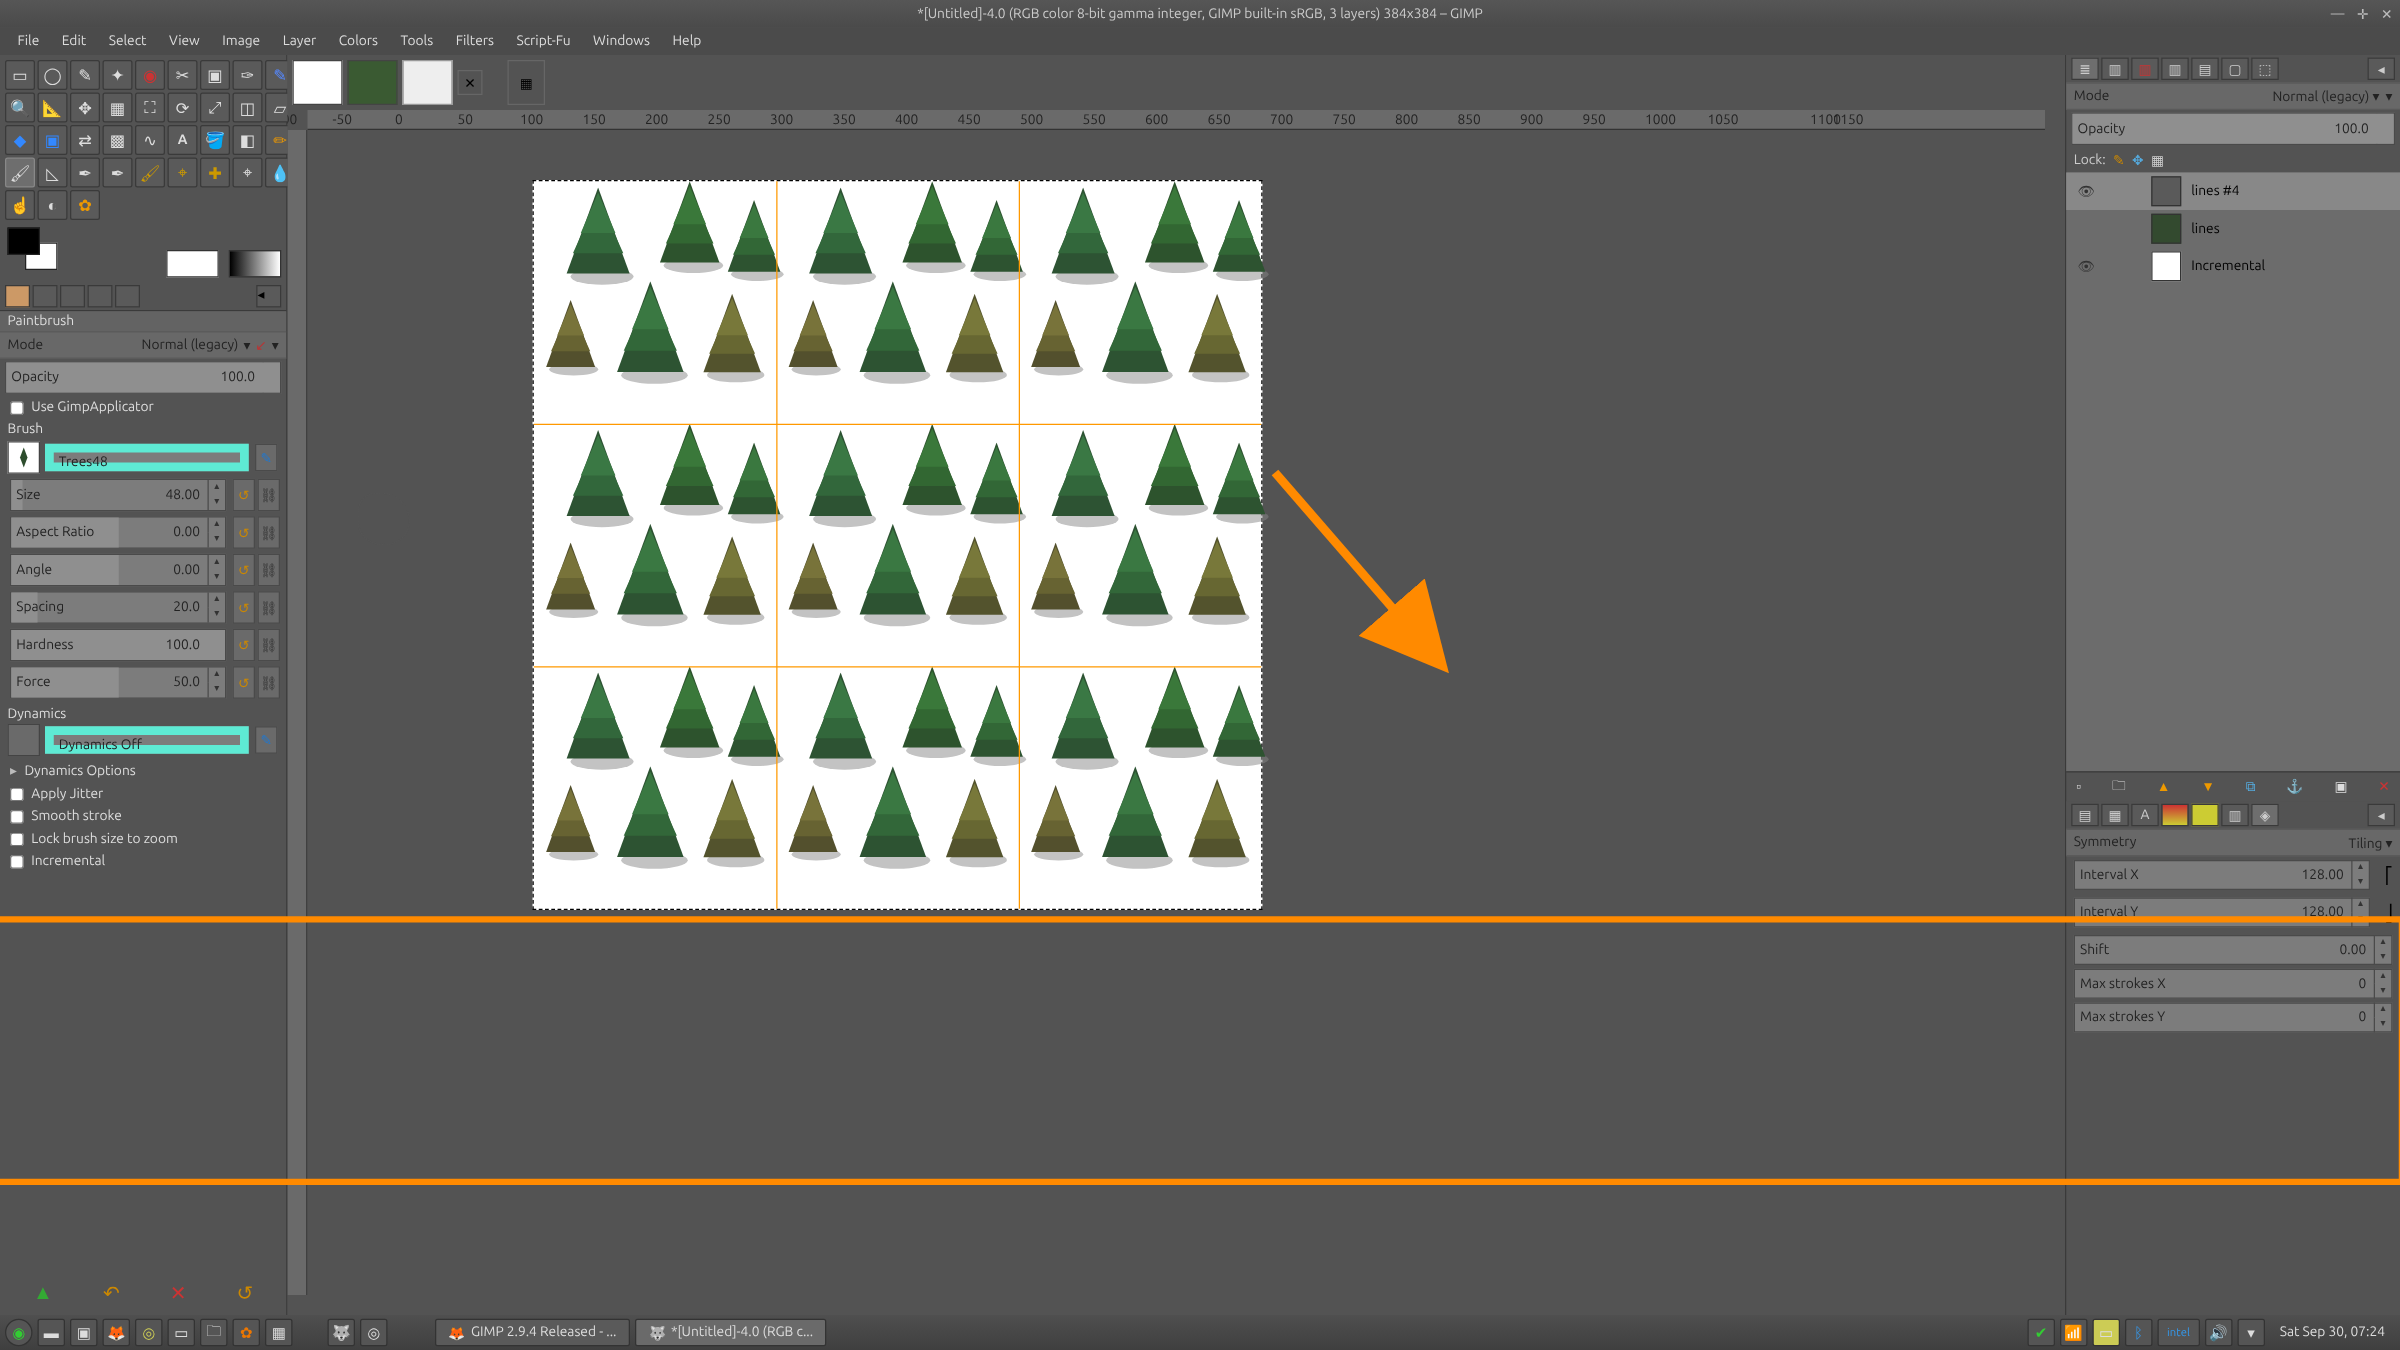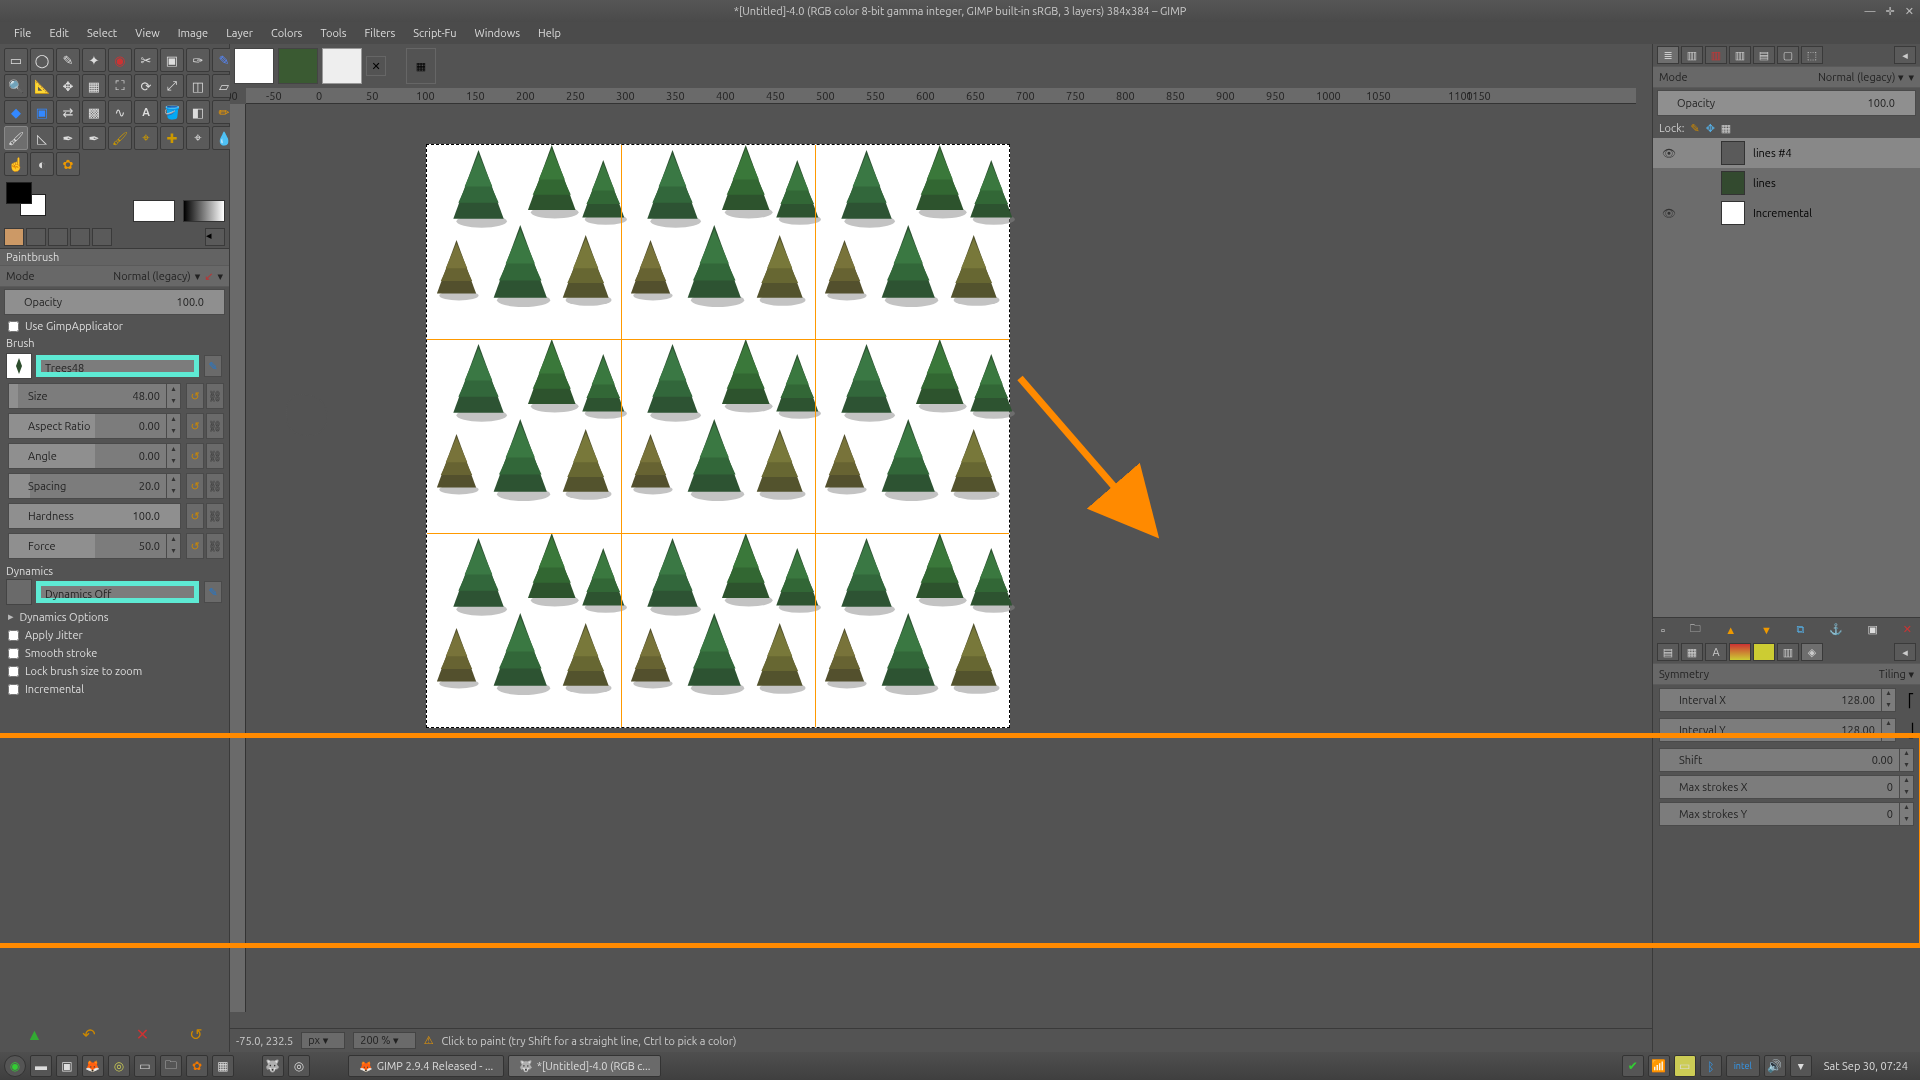--- a/index.html
+++ b/index.html
@@ -17,21 +17,21 @@
 .toolbtn.active{background:#6e6e6e;border-color:#888;}
 .fgbg{position:relative;width:50px;height:40px;margin:4px 6px;}
 .fgbg .fg,.fgbg .bg{position:absolute;width:26px;height:22px;border:1px solid #222;}
 .fgbg .bg{left:14px;top:12px;background:#fff;}
 .fgbg .fg{left:0;top:0;background:#000;}
 .sectionlabel{background:#636363;color:#ddd;padding:2px 6px;height:16px;}
 .optrow{display:flex;align-items:center;justify-content:space-between;padding:3px 6px;background:#686868;border-top:1px solid #5a5a5a;border-bottom:1px solid #5a5a5a;height:22px;color:#222;}
 .optrow .lbl{color:#222;}
 .slidebox{display:flex;align-items:center;background:#7c7c7c;height:26px;border:1px solid #4a4a4a;margin:2px 4px;position:relative;}
 .slidebox .fill{position:absolute;left:0;top:0;bottom:0;background:#8f8f8f;}
-.slidebox .slabel{position:relative;flex:1;padding-left:19px;color:#222;}
+.slidebox .slabel{position:relative;flex:1;padding-left:4px;color:#222;}
 .slidebox .sval{position:relative;padding-right:6px;color:#222;}
 .slidebox .arrows{width:14px;display:flex;flex-direction:column;}
 .slidebox .arrows div{height:12px;border-left:1px solid #4a4a4a;text-align:center;line-height:10px;color:#333;font-size:8px;}
 .tinybtn{width:18px;height:26px;border:1px solid #4a4a4a;background:#6a6a6a;display:flex;align-items:center;justify-content:center;color:#333;margin:2px 1px;font-size:11px;}
 .sliderrow{display:flex;align-items:center;padding:0 4px;}
 .chkrow{display:flex;align-items:center;gap:6px;padding:3px 8px;color:#ddd;}
 .chkrow input{width:11px;height:11px;}
 .footer-left{height:36px;display:flex;align-items:center;justify-content:center;gap:40px;}
 .footer-left span{font-size:16px;}
 .thumbbar{height:44px;background:#535353;display:flex;align-items:center;gap:4px;padding:4px;}
@@ -61,21 +61,21 @@
 .layerrow .lthumb{width:24px;height:24px;border:1px solid #333;}
 .layerbtns{height:24px;display:flex;align-items:center;gap:11px;padding:0 8px;justify-content:space-between;color:#ddd;border-top:1px solid #3a3a3a;}
 .highlight-box{position:absolute;border:5px solid #ff8a00;pointer-events:none;}
 .arrow-svg{position:absolute;pointer-events:none;}
 .patternbar{display:flex;gap:2px;padding:2px 4px;border-bottom:1px solid #3a3a3a;}
 .patternbar .pb{width:20px;height:18px;border:1px solid #3a3a3a;background:#5a5a5a;}
 .gr-thumb{width:42px;height:22px;border:1px solid #333;margin:4px;}
 .lockrow{display:flex;align-items:center;gap:6px;padding:2px 6px;color:#ccc;height:20px;}
 .brushrow{display:flex;align-items:center;gap:4px;padding:2px 6px;}
 .brushprev{width:26px;height:26px;border:1px solid #444;background:#fff;display:flex;align-items:center;justify-content:center;}
-.brushname{flex:1;background:#7c7c7c;border:5px solid #5eead4;height:22px;padding:2px 4px;color:#222;}
+.brushname{flex:1;background:#7c7c7c;border:7px solid #5eead4;height:22px;padding:2px 4px;color:#222;}
 .dynrow{display:flex;align-items:center;gap:4px;padding:2px 6px;}
 .dynprev{width:26px;height:26px;border:1px solid #444;background:#6a6a6a;}
 .brushcursor{position:absolute;border:1px dotted #555;background:transparent;}
 .sym-lower .slidebox{height:24px;margin:3px 6px;}
 </style>
 </head>
 <body>
 
 <div class="titlebar">
   <span>*[Untitled]-4.0 (RGB color 8-bit gamma integer, GIMP built-in sRGB, 3 layers) 384x384 – GIMP</span>
@@ -688,27 +688,20 @@
 
       <svg class="arrow-svg" style="left:780px;top:280px;width:160px;height:180px">
         <defs>
             <marker id="ah" markerWidth="10" markerHeight="10" refX="8" refY="5" orient="auto">
               <path d="M0,0 L10,5 L0,10 z" fill="#ff8a00"></path>
             </marker>
           </defs>
         <line x1="10" y1="10" x2="140" y2="160" stroke="#ff8a00" stroke-width="7" marker-end="url(#ah)"></line>
       </svg>
     </div>
-    <div class="statusbar">
-      <span>-75.0, 232.5</span>
-      <span class="unitsel"><span>px</span> ▾</span>
-      <span class="zoomsel"><span>200 %</span> ▾</span>
-      <span style="color:#e90">⚠</span>
-      <span>Click to paint (try Shift for a straight line, Ctrl to pick a color)</span>
-    </div>
   </div>
 
   <div class="rightpane">
     <div class="dock-tabs">
       <div class="dtab active">≣</div>
       <div class="dtab">▥</div>
       <div class="dtab" style="color:#c33">▥</div>
       <div class="dtab">▥</div>
       <div class="dtab">▤</div>
       <div class="dtab">▢</div>

